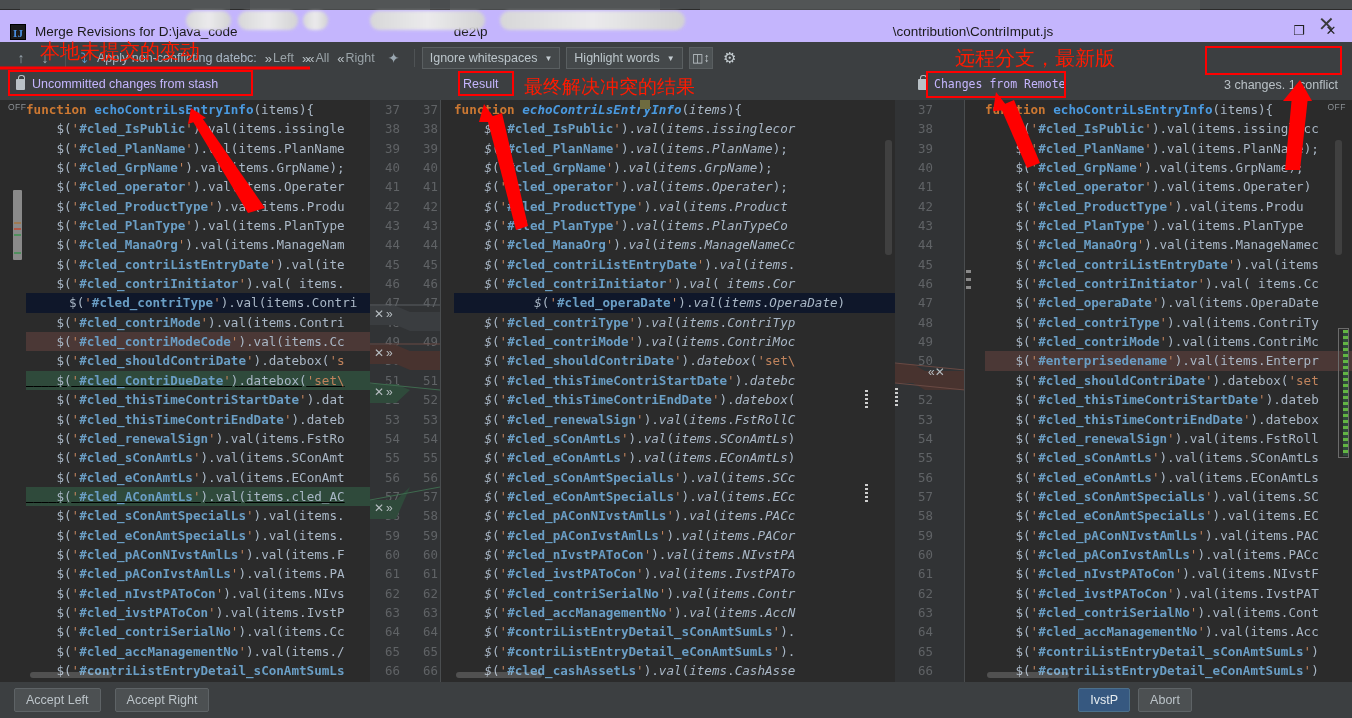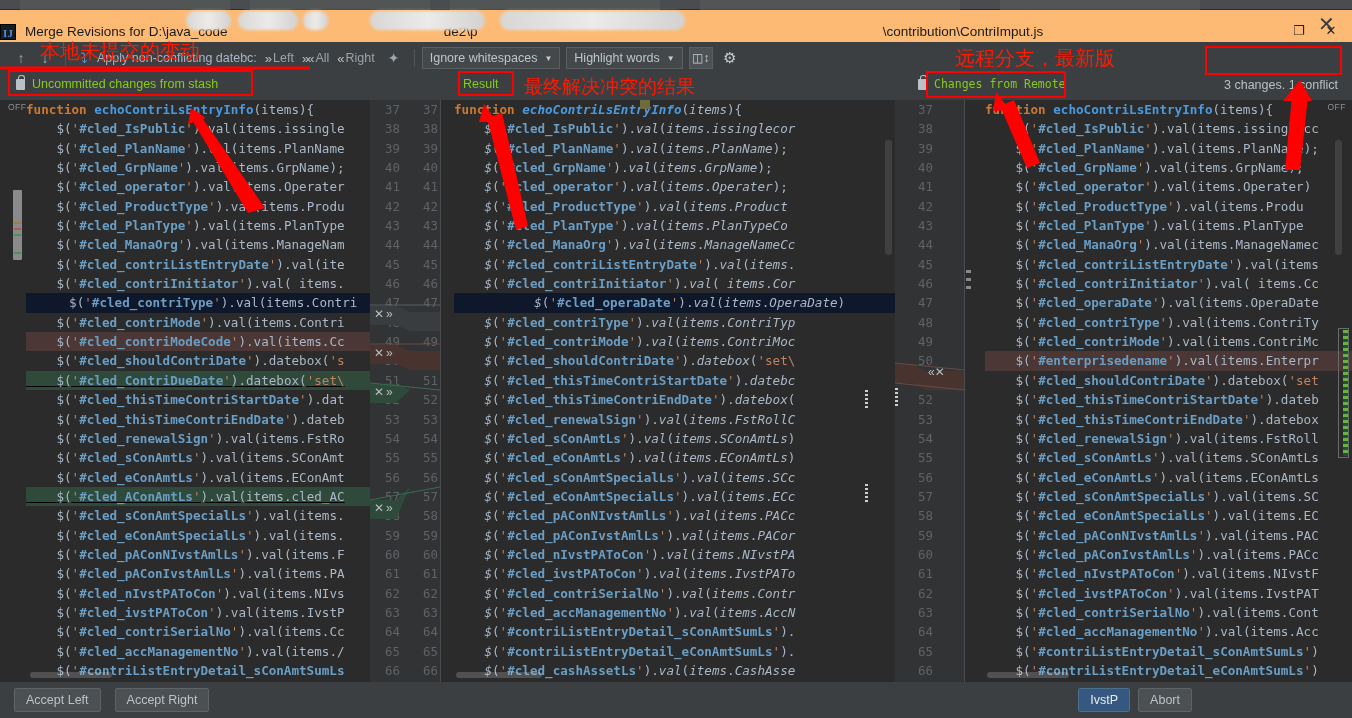--- a/index.html
+++ b/index.html
@@ -25,23 +25,23 @@
     border-bottom: 1px solid #2b2b2b;
   }
   .bg-strip .bs-ghost {
     position: absolute; top: 0; height: 10px;
     background: #55585a; opacity: .7;
   }
 
   
   .titlebar {
     position: absolute; left: 0; top: 10px; width: 1352px; height: 43px;
-    background: #fdba74;
+    background: #c4b5fd;
     display: flex; align-items: center;
-    padding-left: 0;
+    padding-left: 10px;
     color: #1a1a1a;
     font-size: 13.5px;
   }
   .title-ico {
     width: 16px; height: 16px; flex: 0 0 16px;
     background: #1b1b1b; color: #4a90e2;
     font-size: 11px; line-height: 16px; text-align: center;
     font-family: "Liberation Serif", serif; font-weight: bold;
     margin-right: 9px;
     border: 1px solid #000;
@@ -105,21 +105,21 @@
   }
 
   
   .panehdr {
     position: absolute; left: 0; top: 74px; width: 1352px; height: 26px;
     background: #3c3f41;
   }
   .ph-item {
     position: absolute; top: 3px;
     display: flex; align-items: center; gap: 6px;
-    color: #84cc16; font-size: 12.5px; white-space: nowrap;
+    color: #c4b5fd; font-size: 12.5px; white-space: nowrap;
   }
   .lock-ico {
     display: inline-block; width: 9px; height: 11px; position: relative;
     background: #b9c1c6; border-radius: 1px; margin-right: 1px;
   }
   .lock-ico::before {
     content: ""; position: absolute; left: 2px; top: -4px;
     width: 5px; height: 5px; border: 1.6px solid #b9c1c6;
     border-bottom: none; border-radius: 3px 3px 0 0;
   }

